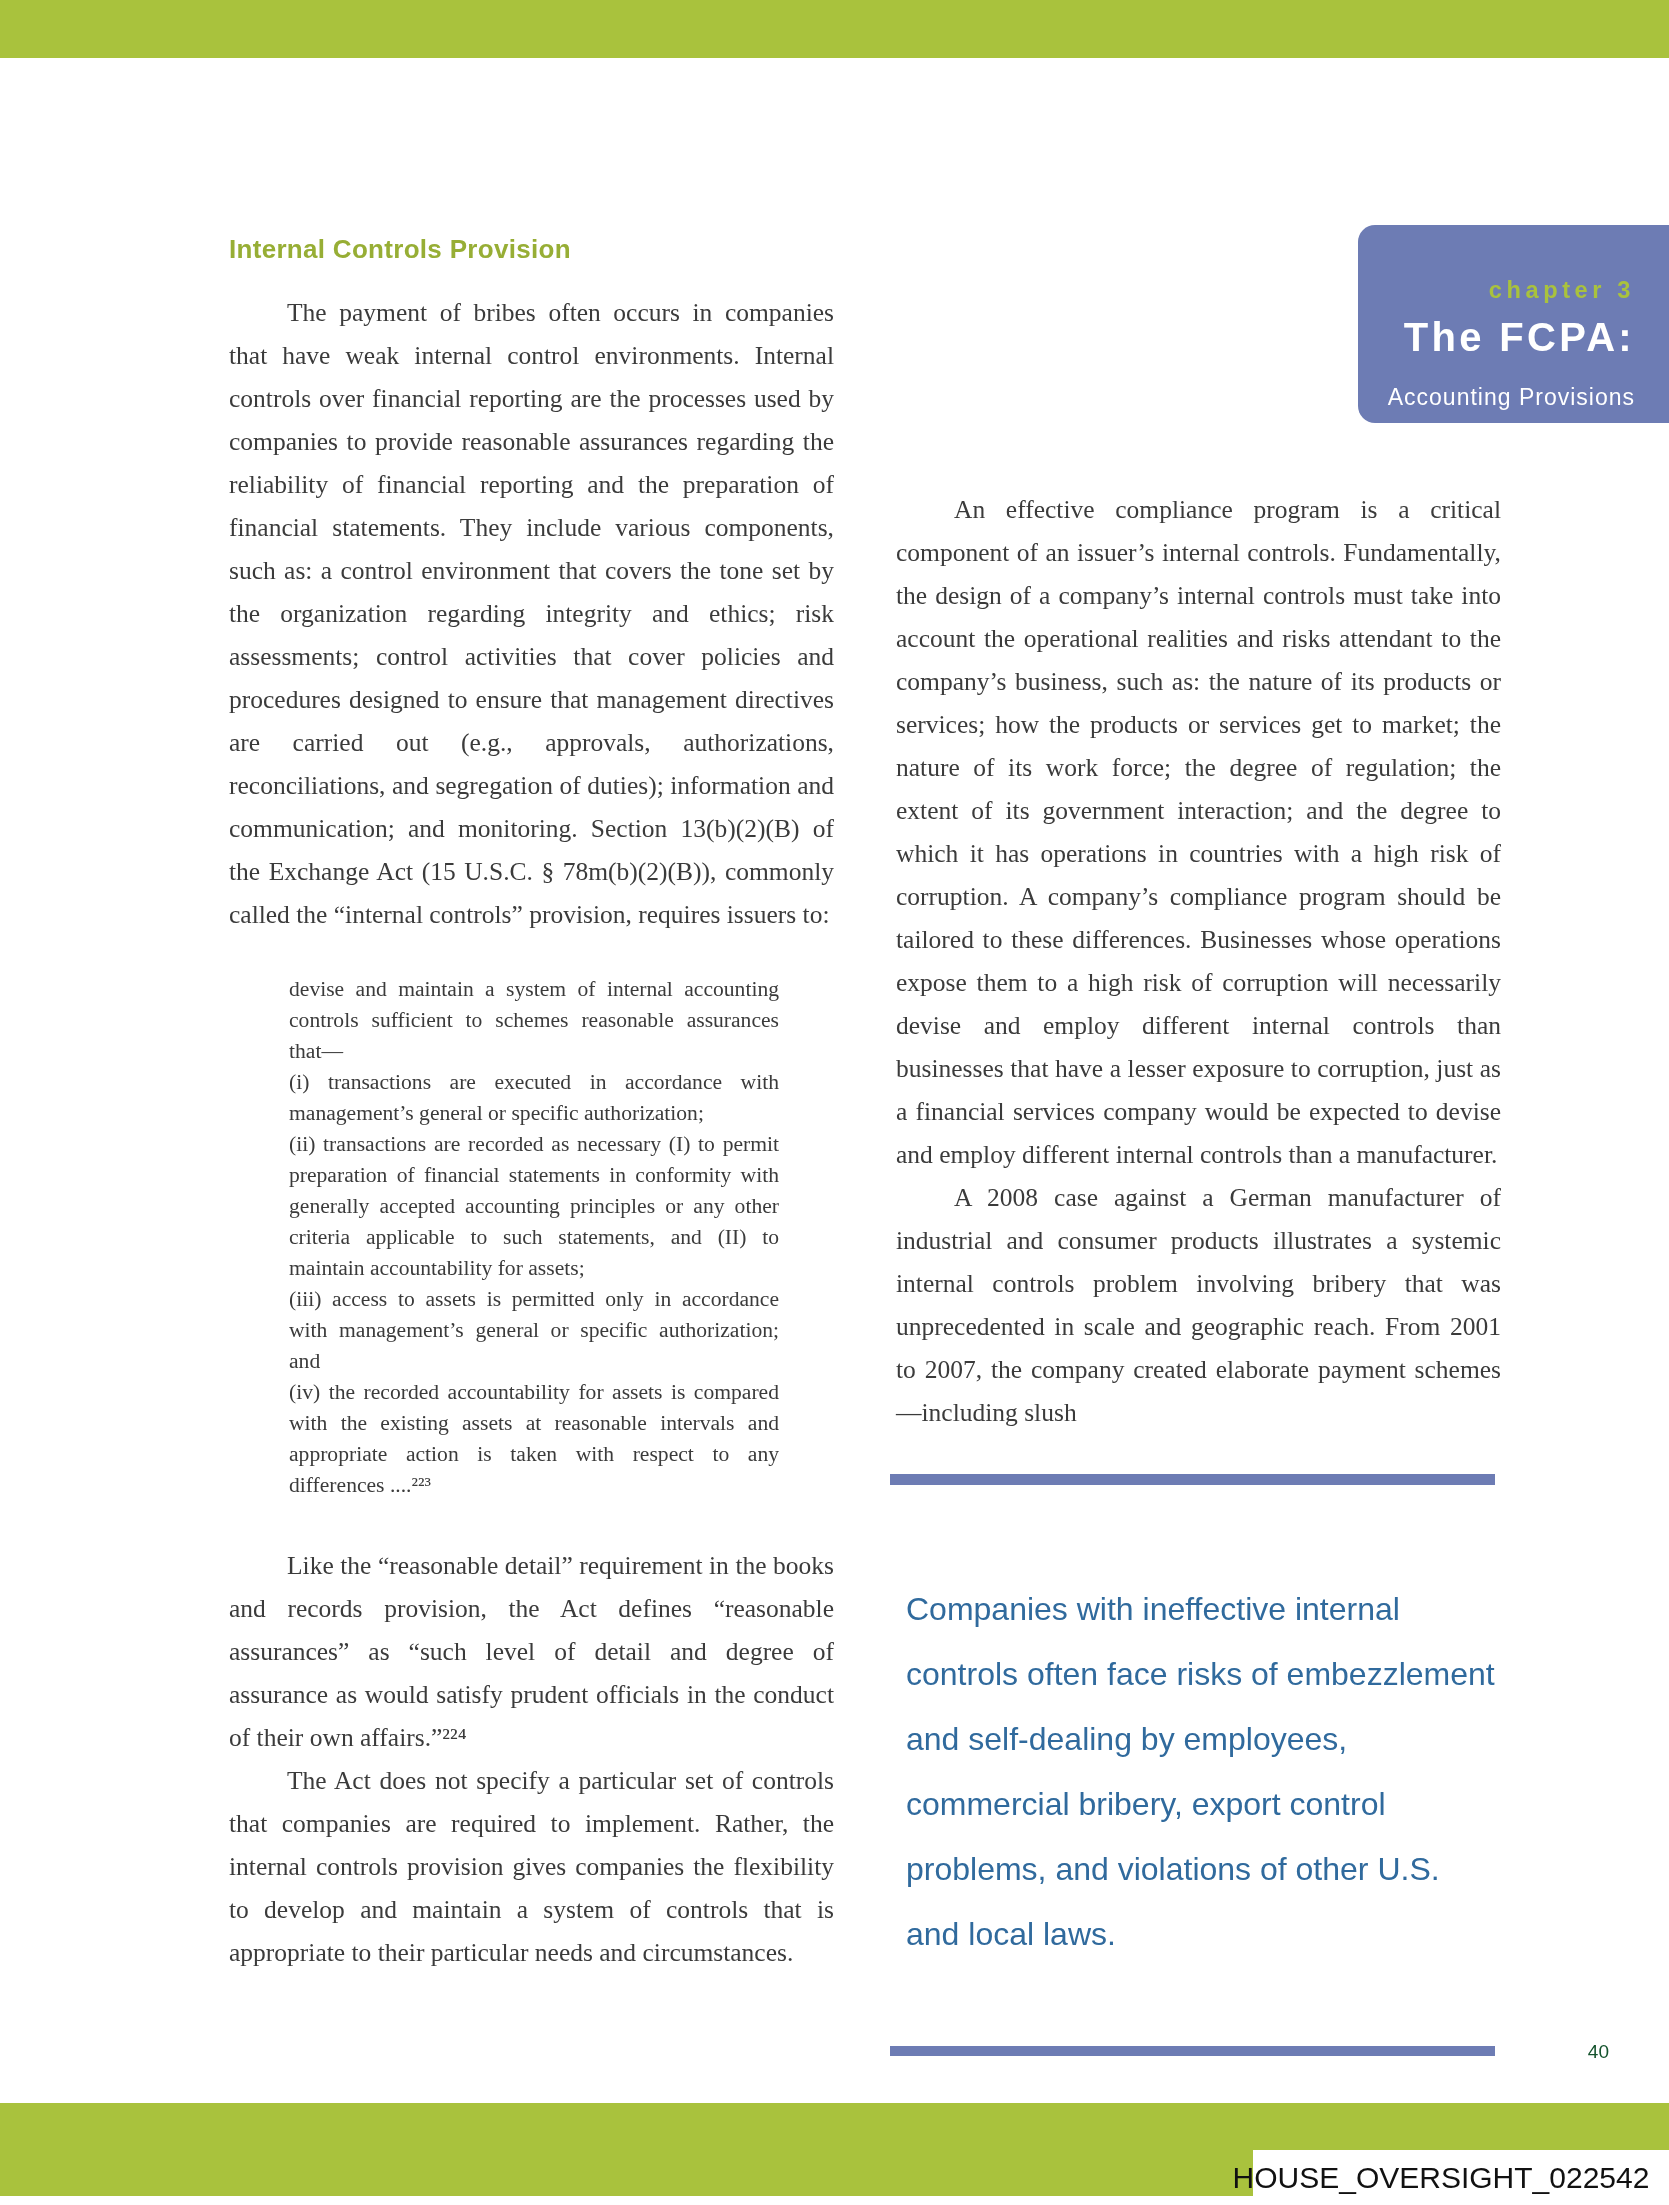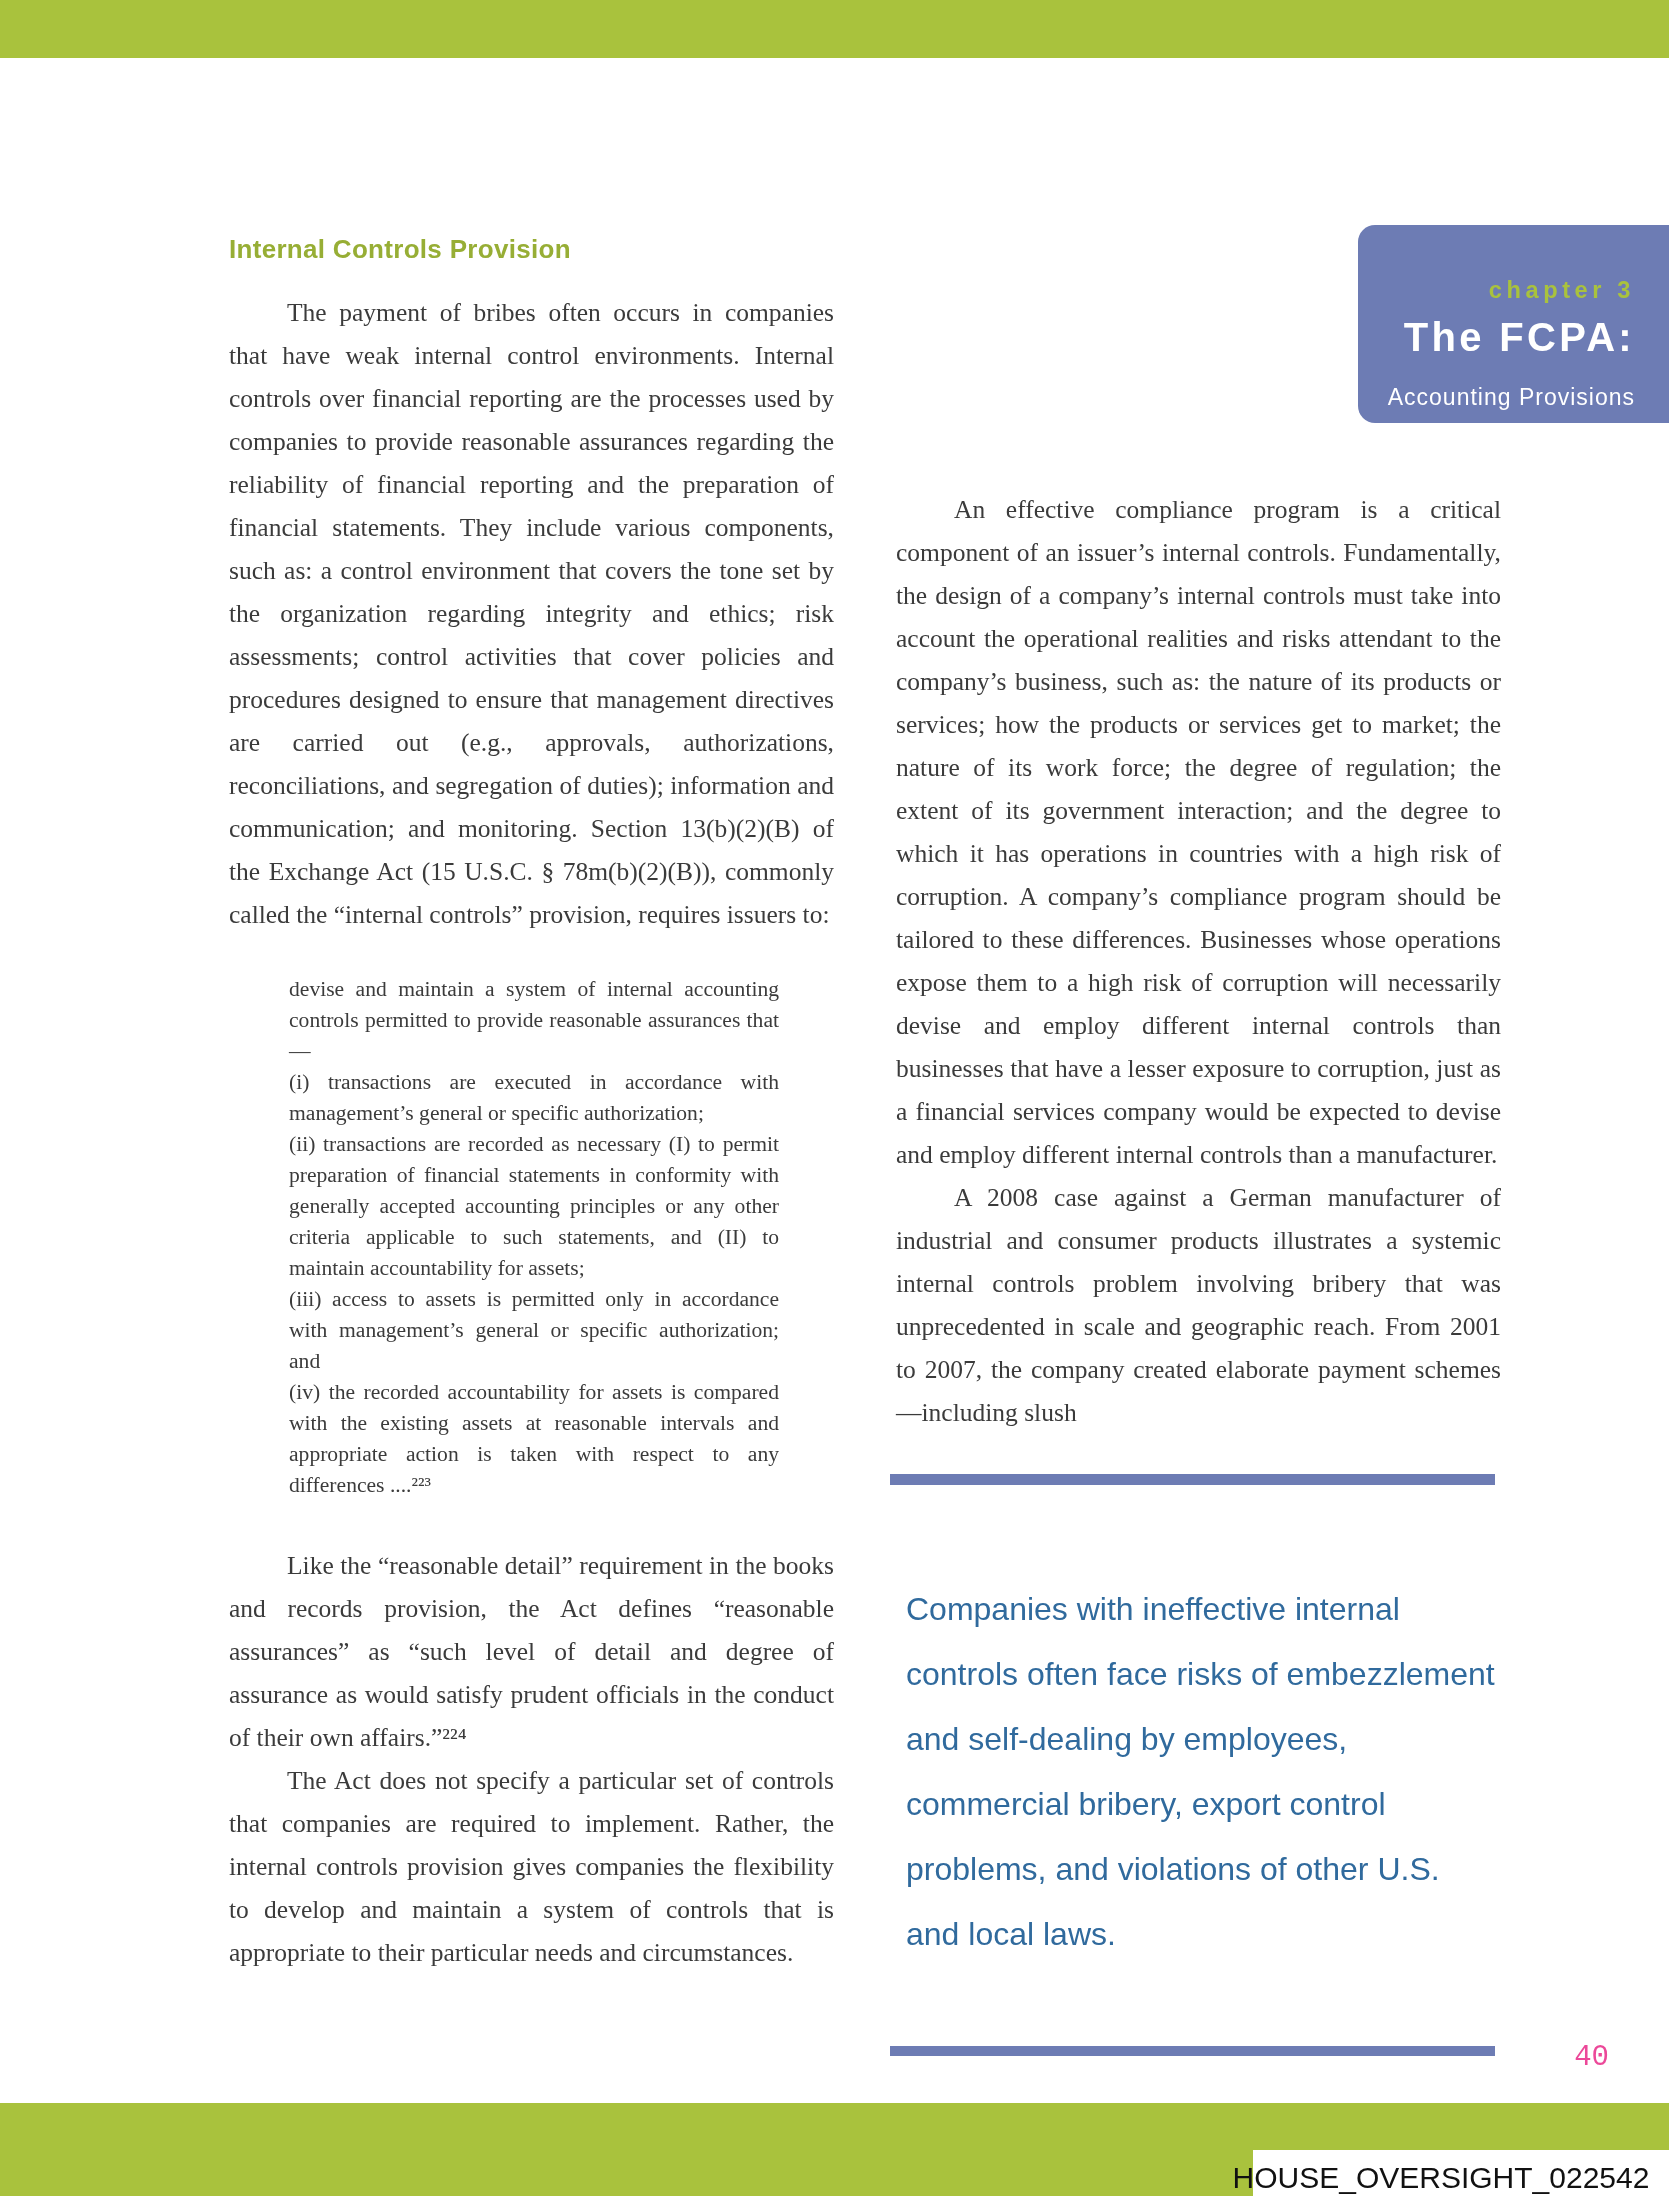--- a/index.html
+++ b/index.html
@@ -55,22 +55,22 @@
   .pull-quote{
     font-family:"Liberation Sans", sans-serif;
     color:var(--quote-blue);
     font-size:32px;line-height:65px;
     padding:92px 0 79px 0;
     margin-left:16px;
   }
 
   .page-number{
     position:absolute;top:2041px;right:60px;
-    font-family:Liberation Mono, monospace;
-    font-size:29px;color:#ec4899;
+    font-family:Liberation Sans, sans-serif;
+    font-size:19px;color:#14532d;
   }
   .stamp{
     position:absolute;top:2150px;right:0;
     width:416px;height:55px;background:#ffffff;
     display:flex;align-items:center;justify-content:flex-end;
     padding-right:19.6px;
     font-family:"Liberation Sans", sans-serif;
     font-size:30px;color:#111111;
   }
 </style>
@@ -84,21 +84,21 @@
   <div class="chapter-box">
     <div class="chapter-kicker">chapter 3</div>
     <div class="chapter-title">The FCPA:</div>
     <div class="chapter-subtitle">Accounting Provisions</div>
   </div>
 
   <div class="col-left body-text">
     <div class="heading">Internal Controls Provision</div>
     <p class="indent">The payment of bribes often occurs in companies that have weak internal control environments. Internal controls over financial reporting are the processes used by companies to provide reasonable assurances regarding the reliability of financial reporting and the preparation of financial statements. They include various components, such as: a control environment that covers the tone set by the organization regarding integrity and ethics; risk assessments; control activities that cover policies and procedures designed to ensure that management directives are carried out (e.g., approvals, authorizations, reconciliations, and segregation of duties); information and communication; and monitoring. Section 13(b)(2)(B) of the Exchange Act (15 U.S.C. § 78m(b)(2)(B)), commonly called the “internal controls” provision, requires issuers to:</p>
     <div class="bq">
-      <p>devise and maintain a system of internal accounting controls permitted to provide reasonable assurances that—</p>
+      <p>devise and maintain a system of internal accounting controls sufficient to schemes reasonable assurances that—</p>
       <p>(i) transactions are executed in accordance with management’s general or specific authorization;</p>
       <p>(ii) transactions are recorded as necessary (I) to permit preparation of financial statements in conformity with generally accepted accounting principles or any other criteria applicable to such statements, and (II) to maintain accountability for assets;</p>
       <p>(iii) access to assets is permitted only in accordance with management’s general or specific authorization; and</p>
       <p>(iv) the recorded accountability for assets is compared with the existing assets at reasonable intervals and appropriate action is taken with respect to any differences ....²²³</p>
     </div>
     <p class="indent">Like the “reasonable detail” requirement in the books and records provision, the Act defines “reasonable assurances” as “such level of detail and degree of assurance as would satisfy prudent officials in the conduct of their own affairs.”²²⁴</p>
     <p class="indent">The Act does not specify a particular set of controls that companies are required to implement. Rather, the internal controls provision gives companies the flexibility to develop and maintain a system of controls that is appropriate to their particular needs and circumstances.</p>
   </div>
 
   <div class="col-right body-text">

